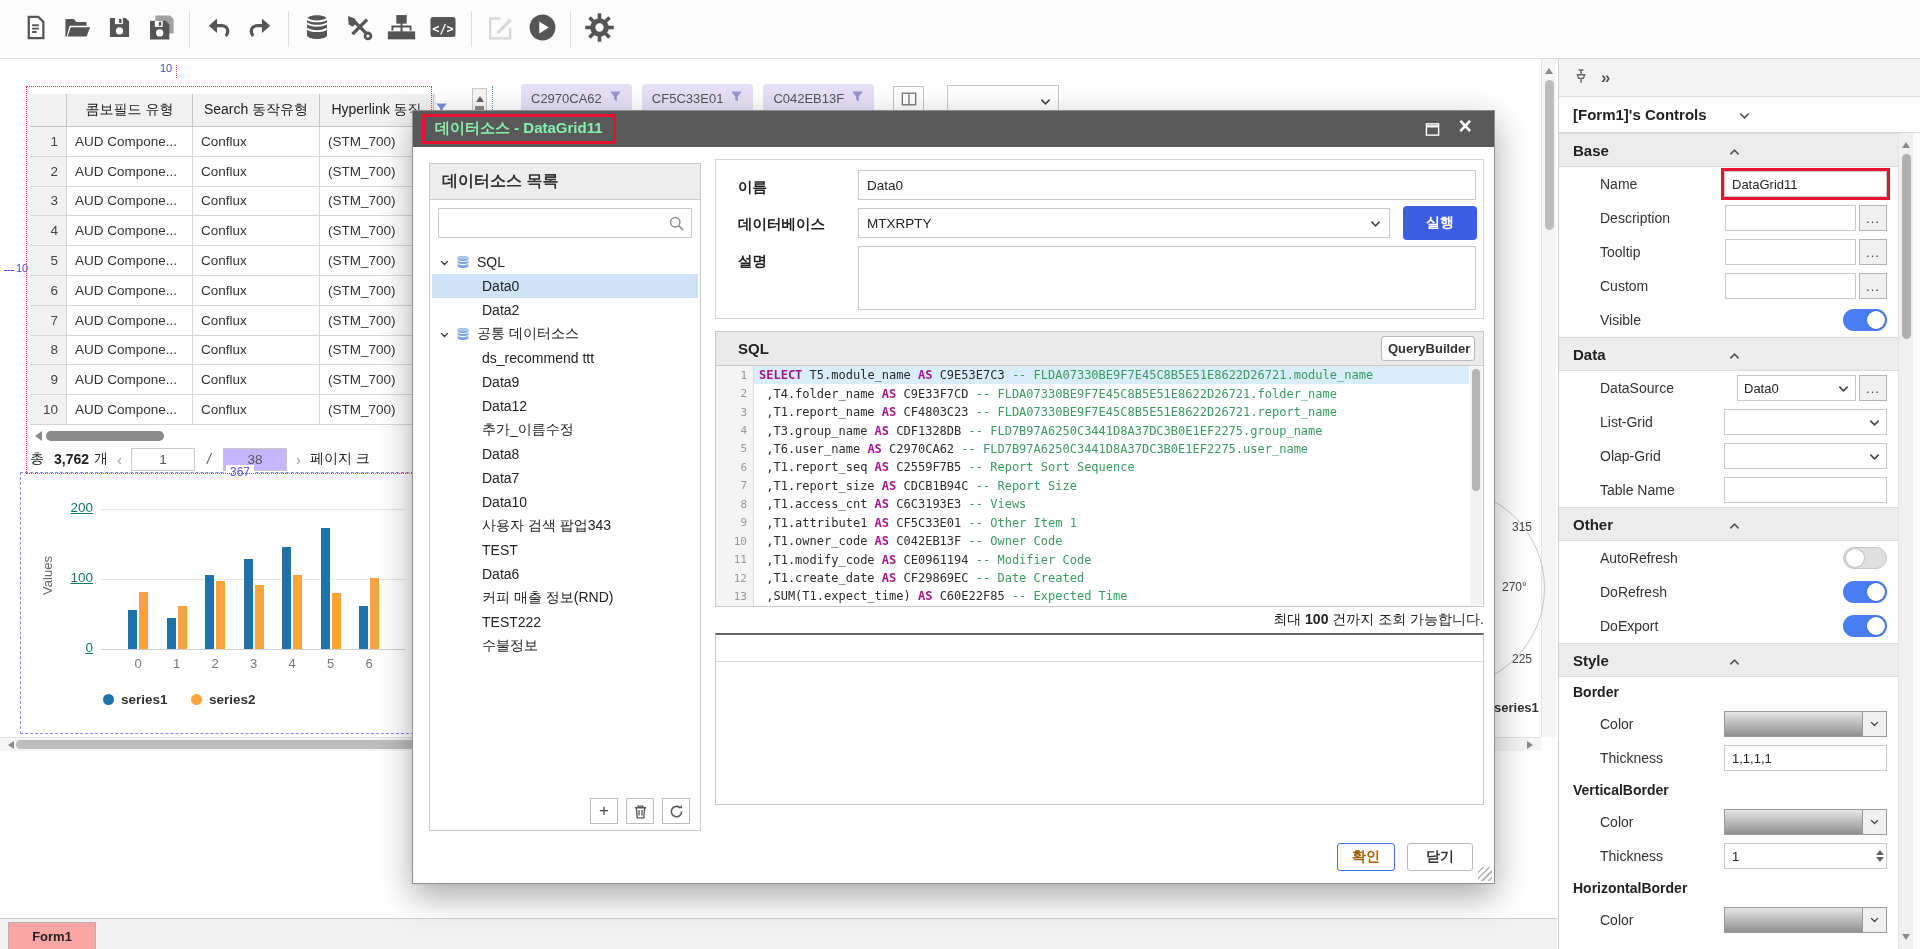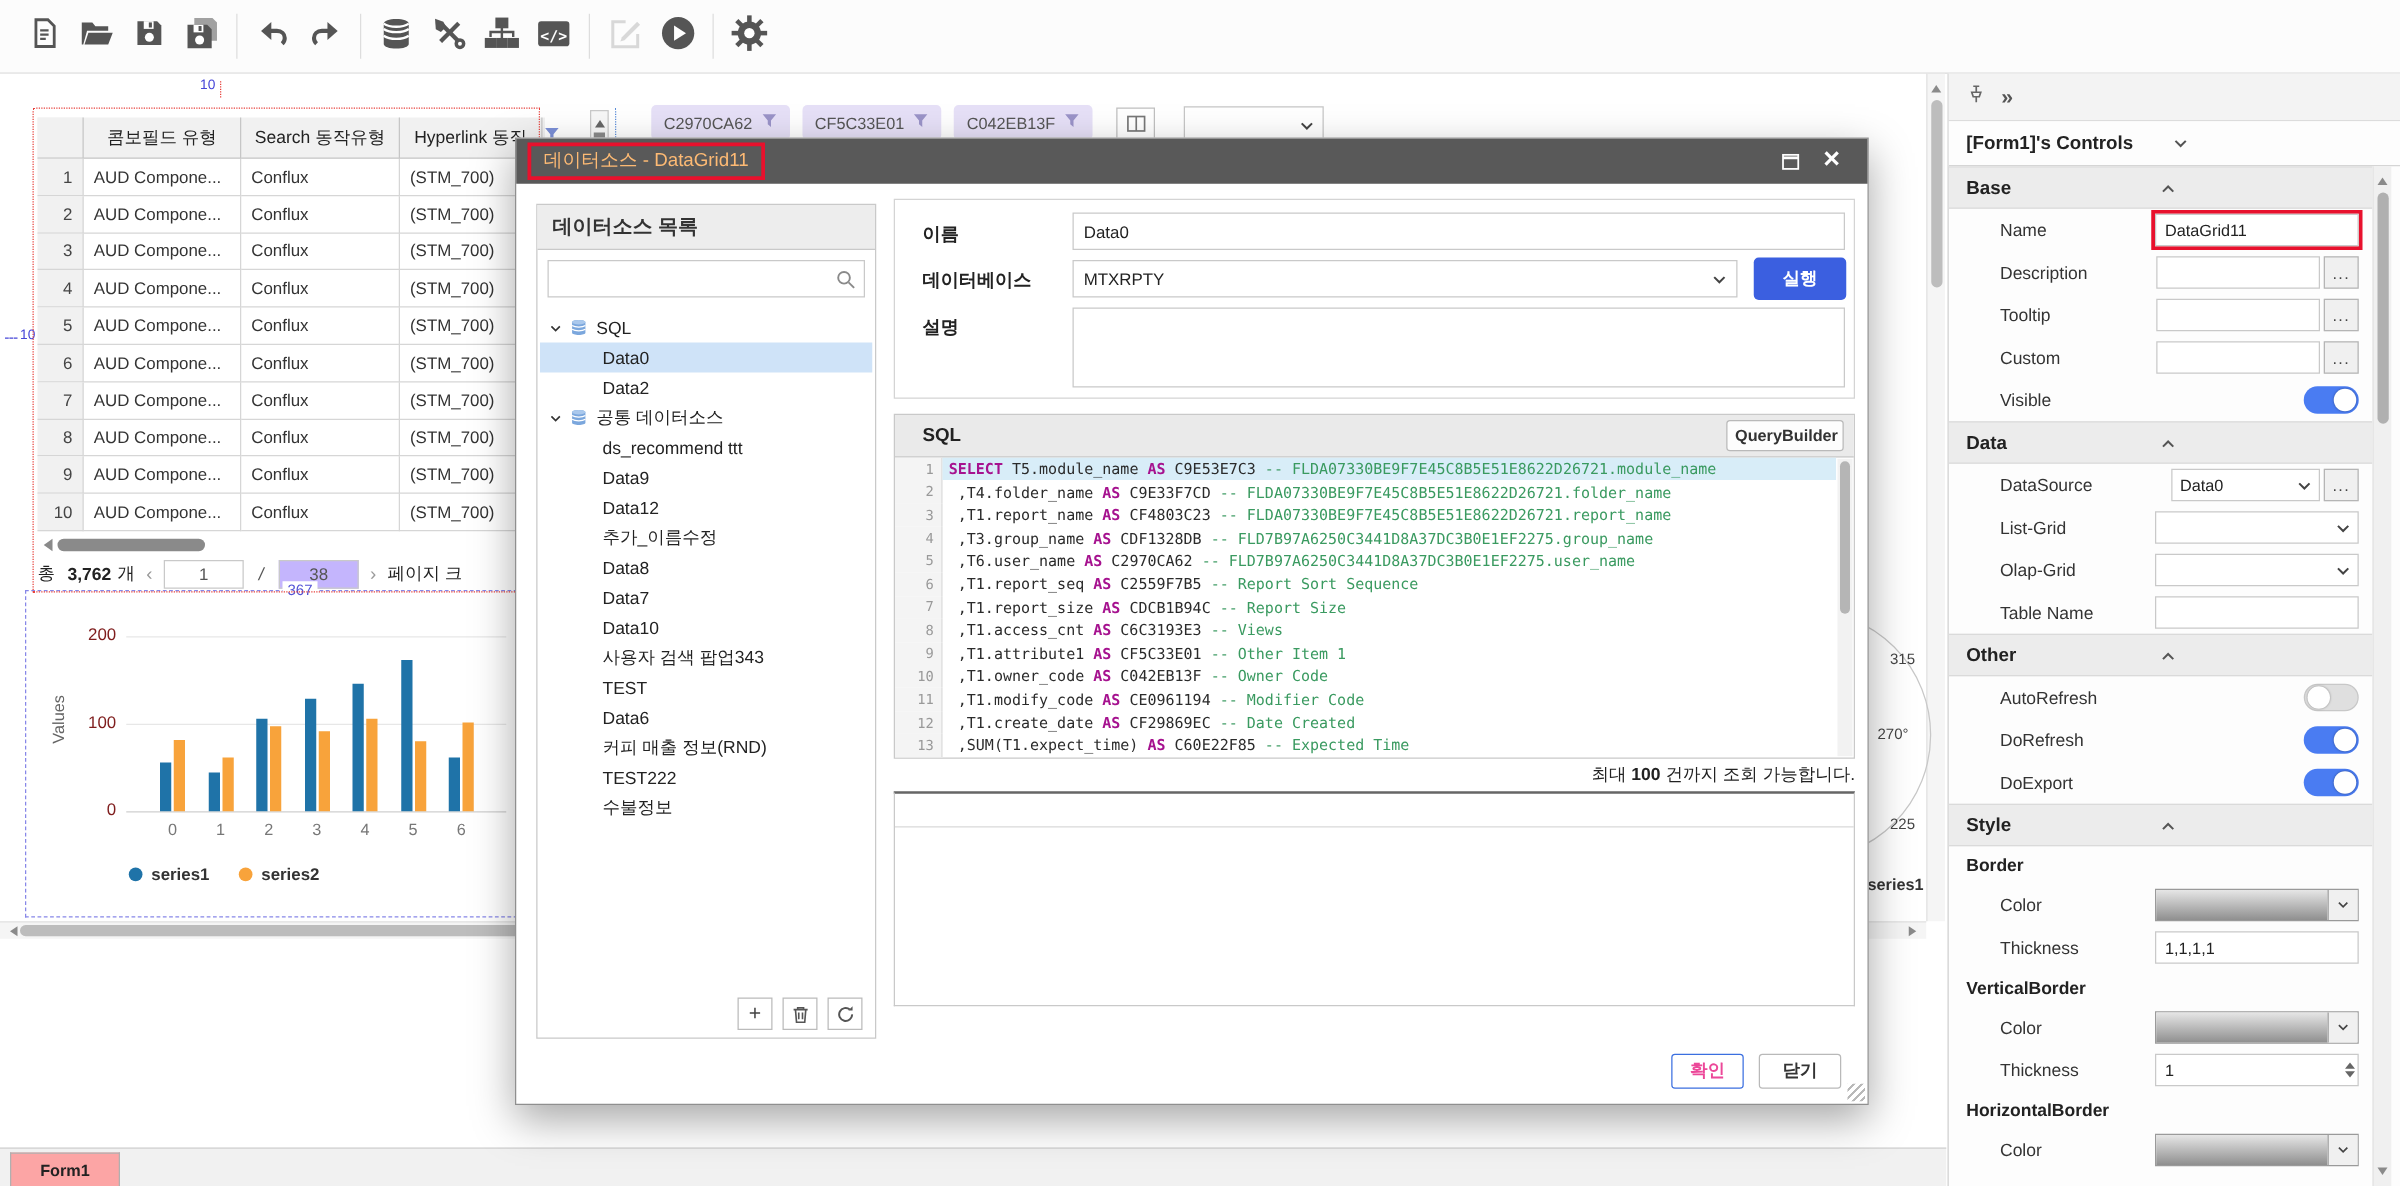--- a/index.html
+++ b/index.html
@@ -29,36 +29,36 @@
 
   #pager { left:30px; top:445px; width:400px; height:28px; display:flex; align-items:center; font-size:14px; color:#222; }
   .pg-box { width:64px; height:23px; border:1px solid #c9c9c9; text-align:center; font-size:13.5px; color:#555;
             font-family:"Liberation Sans",sans-serif; background:#fff; }
   .pg-arrow { color:#9a9a9a; font-size:15px; padding:0 9px; cursor:pointer; }
 
   
   #chart { left:20px; top:472px; width:404px; height:262px; border:1px dashed #8787e8; z-index:1; }
   .bar { position:absolute; width:9px; }
   .gl { position:absolute; height:1px; background:#e7e7e7; }
-  .tick { position:absolute; width:34px; text-align:right; font-size:13.5px; color:#7f1d1d; }
+  .tick { position:absolute; width:34px; text-align:right; font-size:13.5px; color:#0f766e;text-decoration:underline; }
   .xlab { position:absolute; width:26px; text-align:center; font-size:13px; color:#777; }
   .leg { position:absolute; display:flex; align-items:center; font-size:13.5px; font-weight:bold; color:#333; }
   .leg .dot { width:11px; height:11px; border-radius:50%; margin-right:7px; }
 
   
   .sb-track-h { background:#f5f5f5; border-top:1px solid #e2e2e2; }
   .sb-track-v { background:#f5f5f5; border-left:1px solid #e2e2e2; }
   .sb-thumb { background:#bdbdbd; border-radius:5px; }
 
   
   #dialog { left:412px; top:110px; width:1083px; height:774px; background:#fff; border:1px solid #8f8f8f;
             box-shadow:0 12px 32px rgba(0,0,0,.35); z-index:5; }
   #dlg-title { left:0; top:0; width:100%; height:36px; background:#595959; display:flex; align-items:center; }
   #dlg-title-box { margin-left:9px; border:3px solid #e8112d; padding:2px 10px 3px 10px; }
-  #dlg-title-text { color:#fdba74; font-weight:normal; font-size:15px; }
+  #dlg-title-text { color:#86efac; font-weight:bold; font-size:15px; }
   .dlg-winbtn { position:absolute; top:8px; color:#fff; cursor:pointer; }
 
   #ds-panel { left:16px; top:52px; width:272px; height:668px; border:1px solid #c9c9c9; background:#fff; }
   #ds-panel-hdr { height:36px; background:#ededed; border-bottom:1px solid #c9c9c9; display:flex; align-items:center;
                   padding-left:12px; font-size:16px; font-weight:bold; color:#333; }
   #ds-search { position:absolute; left:8px; top:44px; width:254px; height:30px; border:1px solid #c9c9c9; background:#fff; }
   #ds-tree { position:absolute; left:2px; top:86px; width:266px; height:524px; overflow:hidden; }
   .tree-row { height:24px; display:flex; align-items:center; font-size:14px; color:#222; cursor:pointer; }
   .tree-row.sel { background:#cfe3f8; }
   .tree-ind { width:50px; flex:none; }
@@ -92,21 +92,21 @@
   .tk-cm { color:#3a9a60; }
   #sql-sb { position:absolute; right:1px; top:35px; width:12px; height:238px; background:#f2f2f2; }
   #sql-sb-thumb { position:absolute; left:2px; top:2px; width:8px; height:122px; background:#b5b5b5; border-radius:4px; }
 
   #notice { left:302px; top:500px; width:769px; text-align:right; font-size:14px; color:#222; }
   #result-box { left:302px; top:522px; width:769px; height:172px; border:1px solid #c9c9c9; border-top:2px solid #666; }
   #result-line { position:absolute; left:0; top:26px; width:100%; height:1px; background:#d9d9d9; }
 
   .dlg-footbtn { position:absolute; top:732px; height:28px; font-size:14px; font-weight:bold; background:#fff;
                  border-radius:3px; cursor:pointer; display:flex; align-items:center; justify-content:center; }
-  #ok-btn { left:924px; width:58px; border:1.5px solid #3b6fe0; color:#ec4899; }
+  #ok-btn { left:924px; width:58px; border:1.5px solid #3b6fe0; color:#a16207; }
   #close-btn { left:994px; width:66px; border:1px solid #b9b9b9; color:#333; }
   #grip { position:absolute; right:2px; bottom:2px; width:14px; height:14px;
           background:repeating-linear-gradient(135deg, transparent 0 3px, #b9b9b9 3px 4.5px); }
 
   
   .chip { height:28px; background:#e6e0f7; border-radius:4px; display:flex; align-items:center;
           padding:0 10px; font-size:13px; color:#555; margin-right:10px; }
   .chip svg { margin-left:7px; }
 
   

